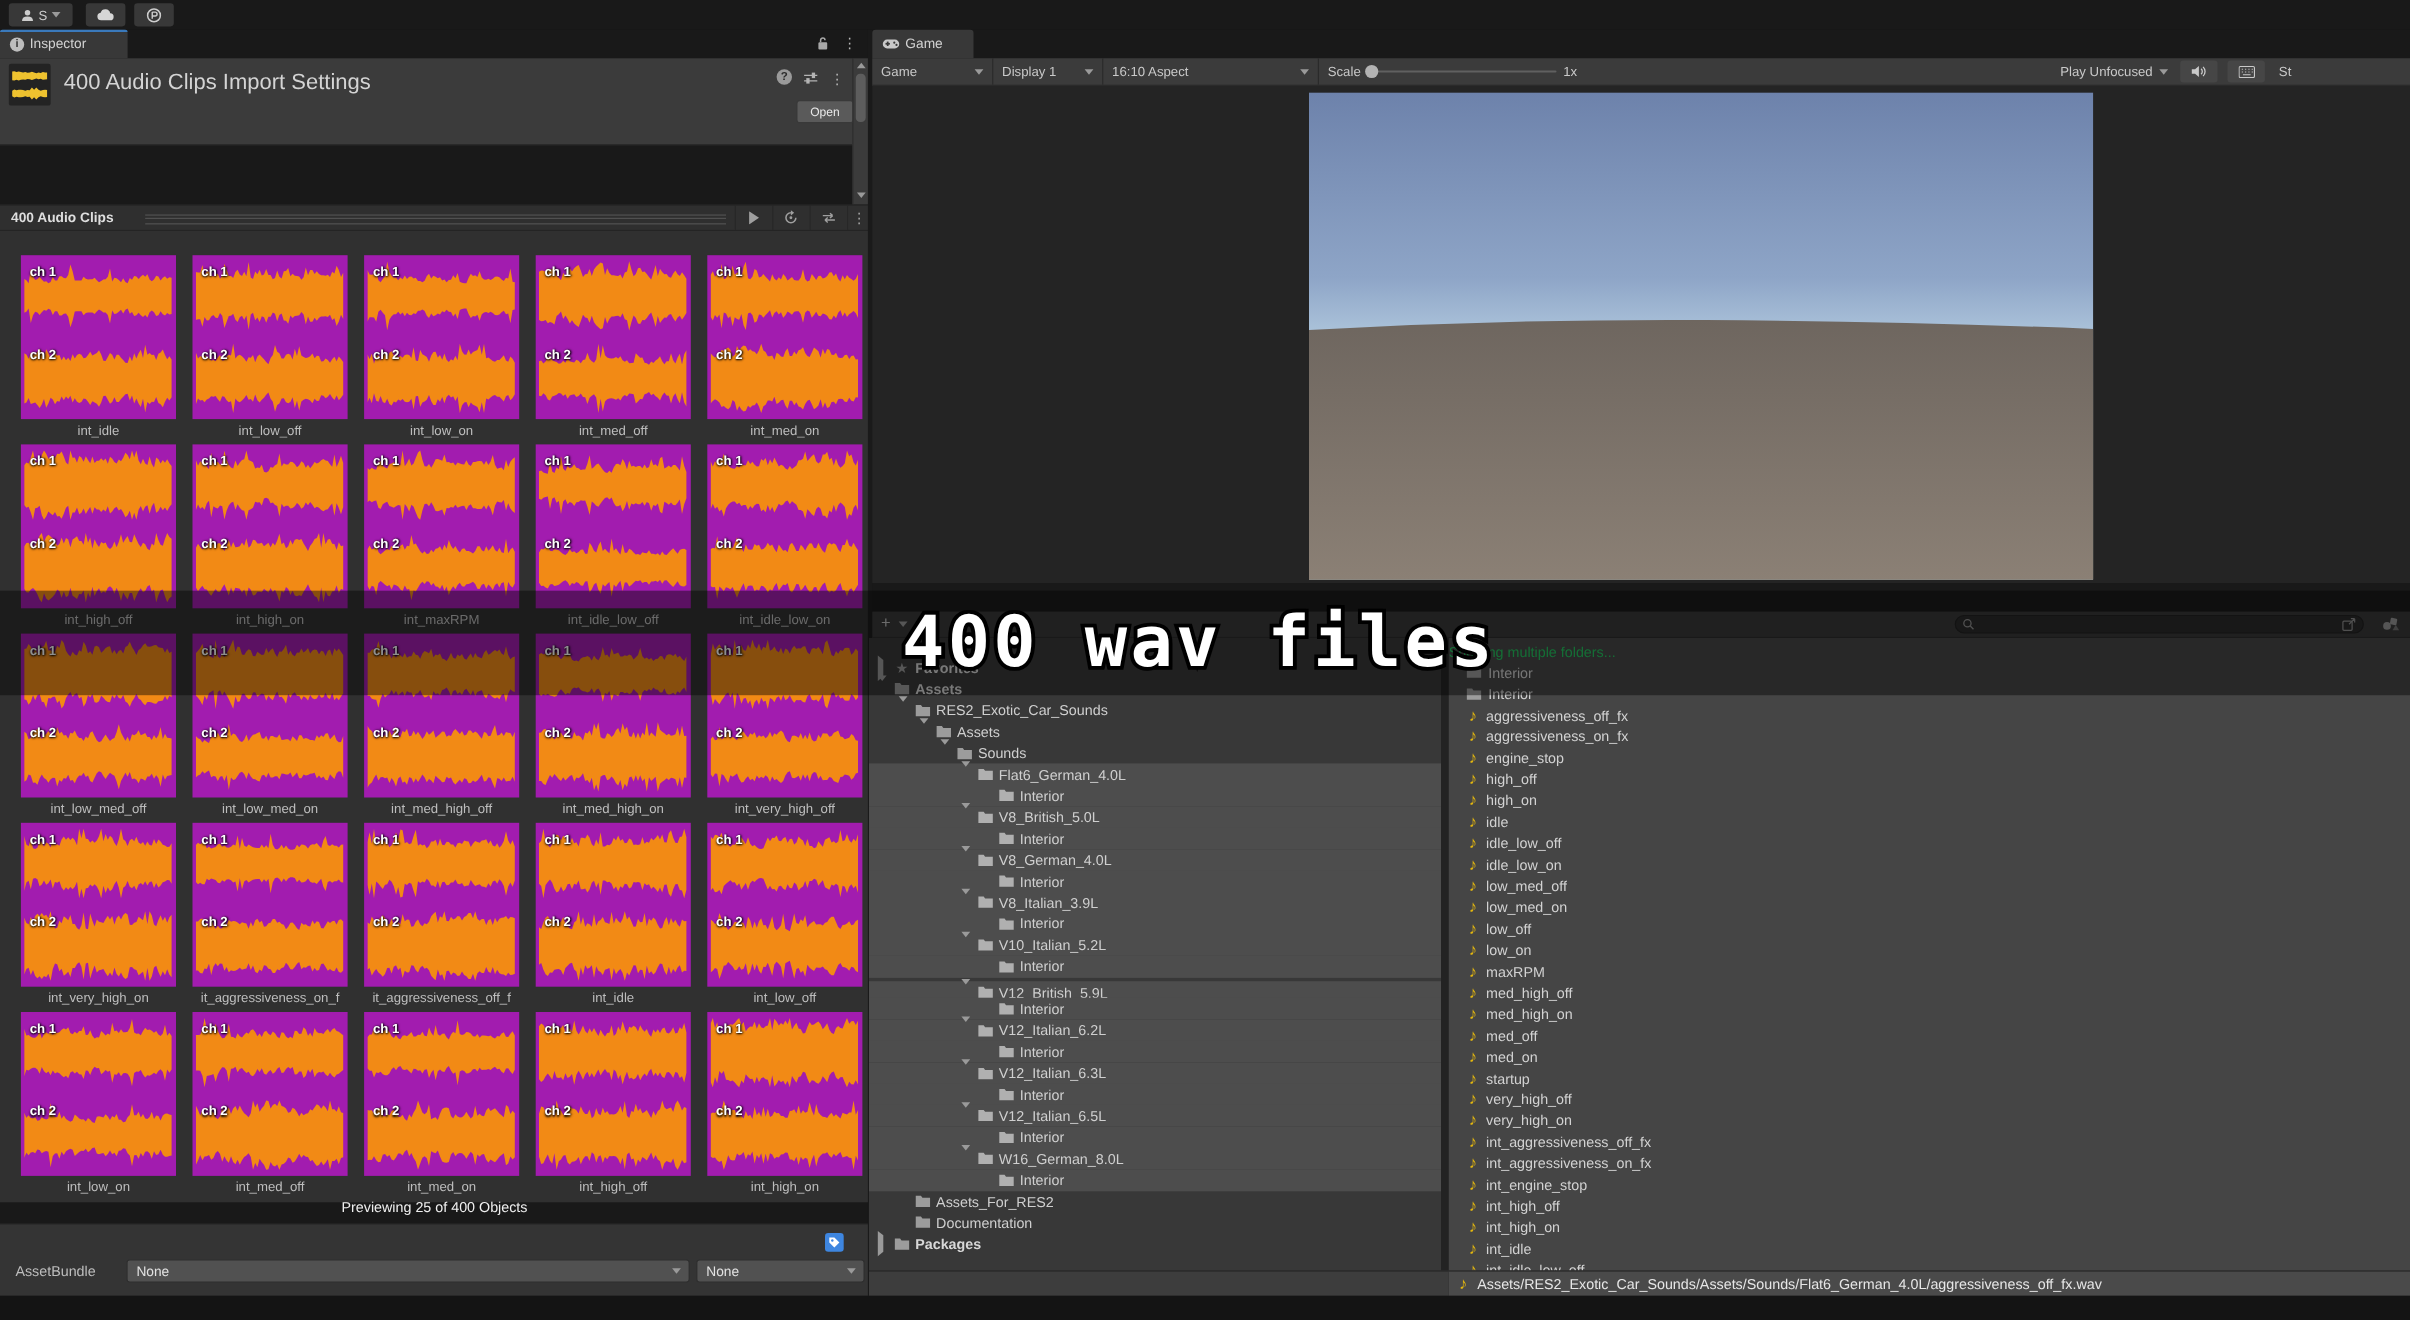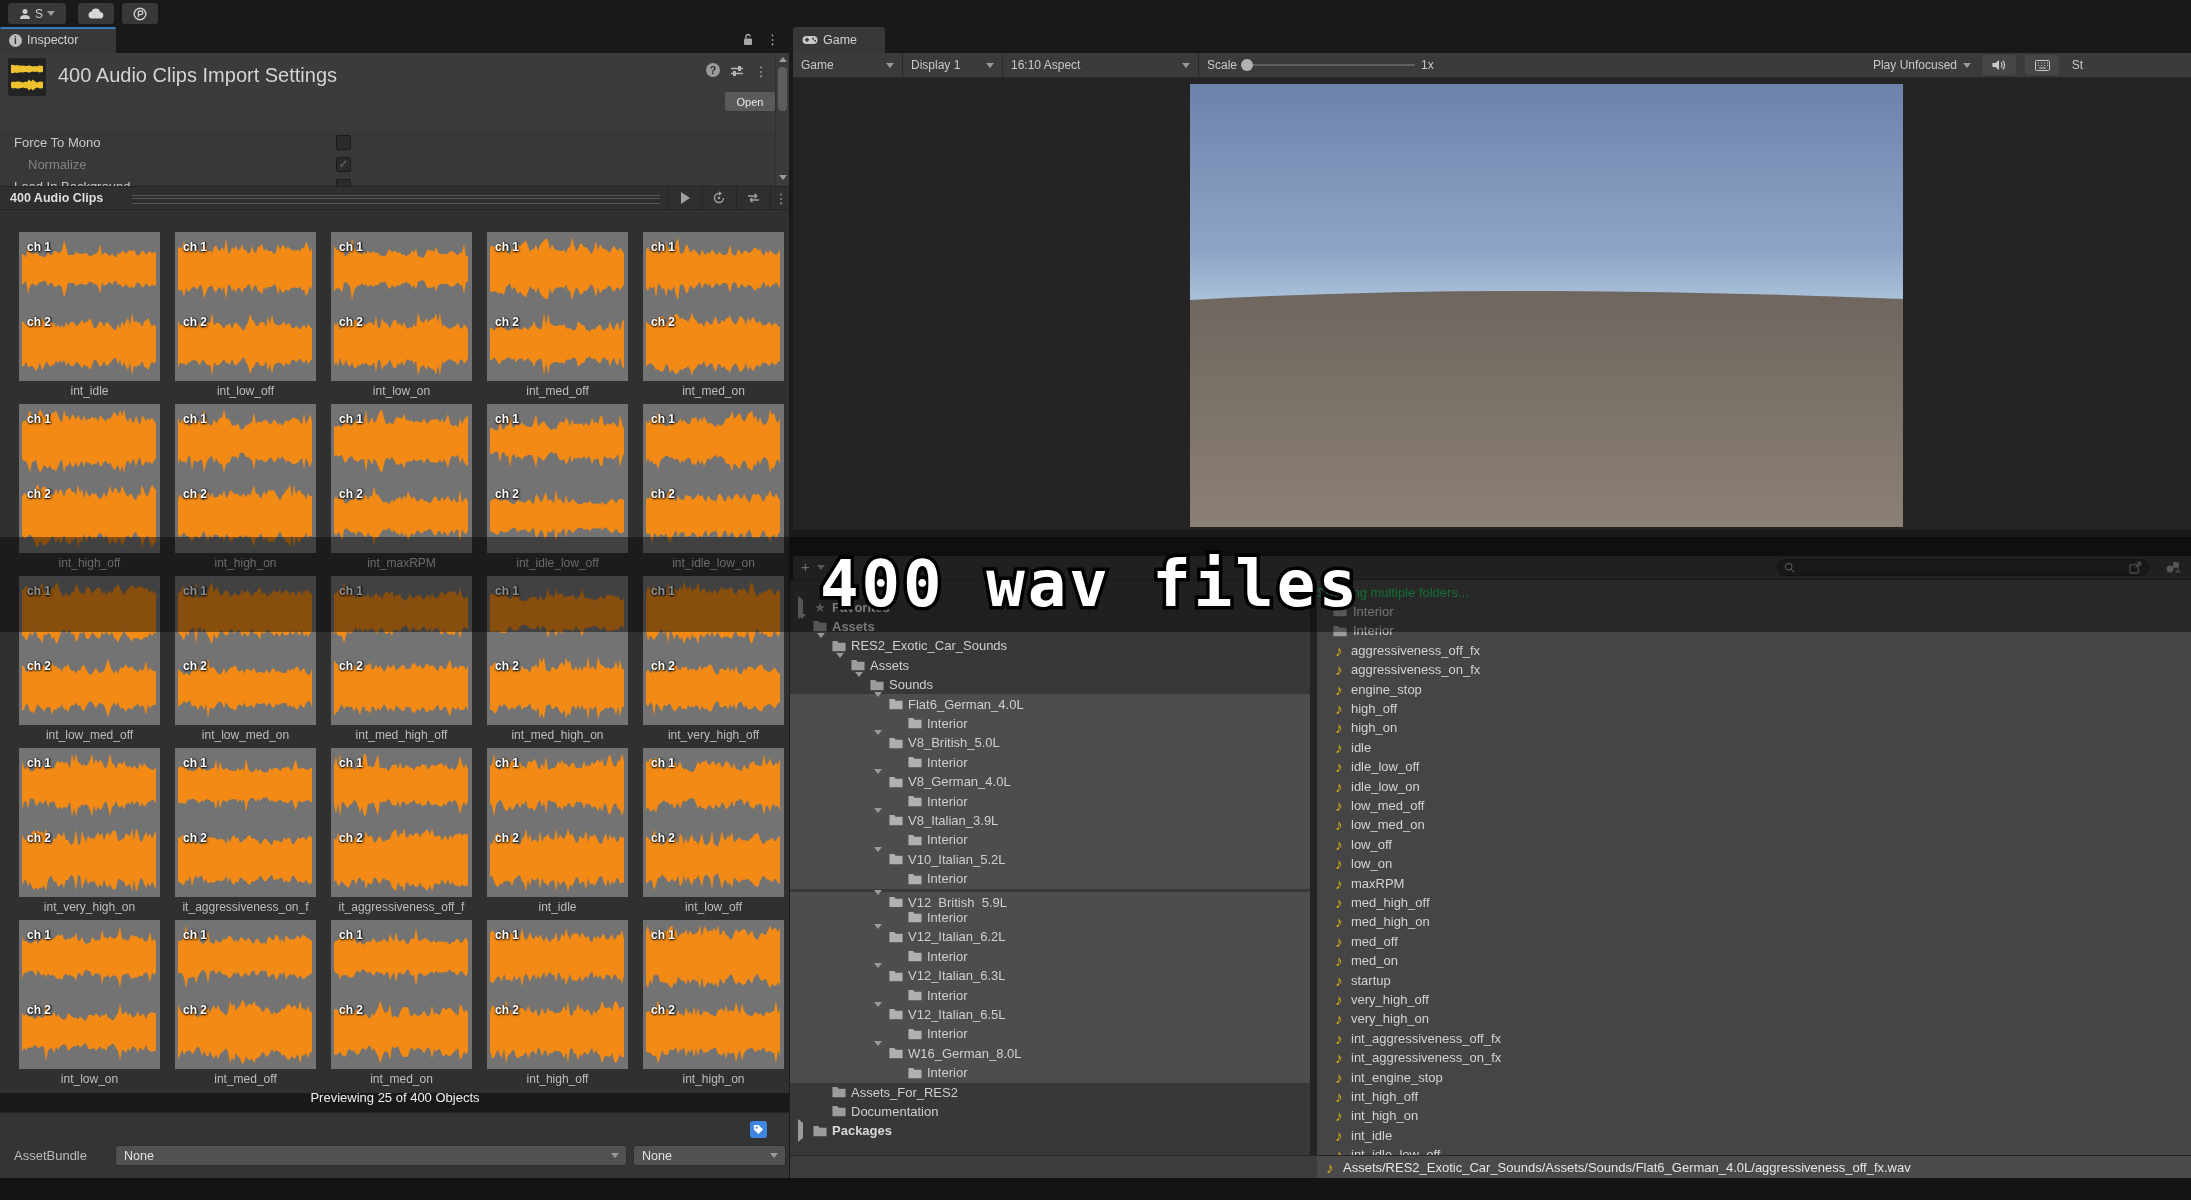--- a/index.html
+++ b/index.html
@@ -48,21 +48,21 @@
              border-top:1px solid #242424;border-bottom:1px solid #242424;box-sizing:border-box;}
   .pv-title{position:absolute;left:10px;top:4px;font-size:12.5px;color:#dedede;font-weight:bold;}
   .draglines{position:absolute;left:132px;top:8px;width:528px;height:7px;
              border-top:1px solid #555;border-bottom:1px solid #555;}
   .draglines::after{content:"";position:absolute;left:0;top:2px;width:100%;height:1px;background:#555;}
   .pv-btn{position:absolute;top:0;width:32px;height:22px;display:flex;align-items:center;justify-content:center;
           color:#a9a9a9;border-left:1px solid #272727;}
 
   .pv-grid{position:absolute;left:0;top:210px;width:790px;height:883px;background:#303030;}
   .tile{position:absolute;width:141px;}
-  .wavebox{position:relative;width:141px;height:149px;background:#737373;}
+  .wavebox{position:relative;width:141px;height:149px;background:#a21caf;}
   .chstrip{position:absolute;left:3px;width:135px;height:64px;}
   .chlabel{position:absolute;left:5px;top:3px;font-size:12px;font-weight:bold;color:#fff;
            text-shadow:0 1px 2px #000,1px 0 2px #000;z-index:2;}
   .wave{position:absolute;left:0;top:0;}
   .tlabel{position:absolute;top:152px;width:141px;text-align:center;font-size:12px;color:#bdbdbd;
           white-space:nowrap;overflow:hidden;}
   .pv-footer{position:absolute;left:0;top:1090px;width:790px;text-align:center;font-size:13px;color:#efefef;}
 
   .ab-divider{position:absolute;left:0;top:1112px;width:790px;height:1px;background:#252525;}
   .ab-area{position:absolute;left:0;top:1113px;width:790px;height:65px;background:#343434;}
@@ -186,34 +186,20 @@
     <div class="hicon kebab" style="left:752px;">⋮</div>
     <div class="open-btn">Open</div>
   </div>
 
   <div class="vscroll">
     <div class="tri-up" style="position:absolute;left:3px;top:4px;"></div>
     <div class="vthumb"></div>
     <div class="tri-dn" style="position:absolute;left:3px;top:122px;"></div>
   </div>
 
-  <div class="props">
-    <div class="prow">
-      <span class="plabel">Force To Mono</span>
-      <span class="chk"></span>
-    </div>
-    <div class="prow">
-      <span class="plabel dim">Normalize</span>
-      <span class="chk dim">✓</span>
-    </div>
-    <div class="prow">
-      <span class="plabel">Load In Background</span>
-      <span class="chk"></span>
-    </div>
-  </div>
 
   <div class="pv-header">
     <div class="pv-title">400 Audio Clips</div>
     <div class="draglines"></div>
     <div class="pv-btn" style="left:668px;">
       <svg width="10" height="12" viewBox="0 0 10 12">
           <path d="M1 0 L10 6 L1 12 Z" fill="#9f9f9f"></path>
         </svg>
     </div>
     <div class="pv-btn" style="left:702px;">

